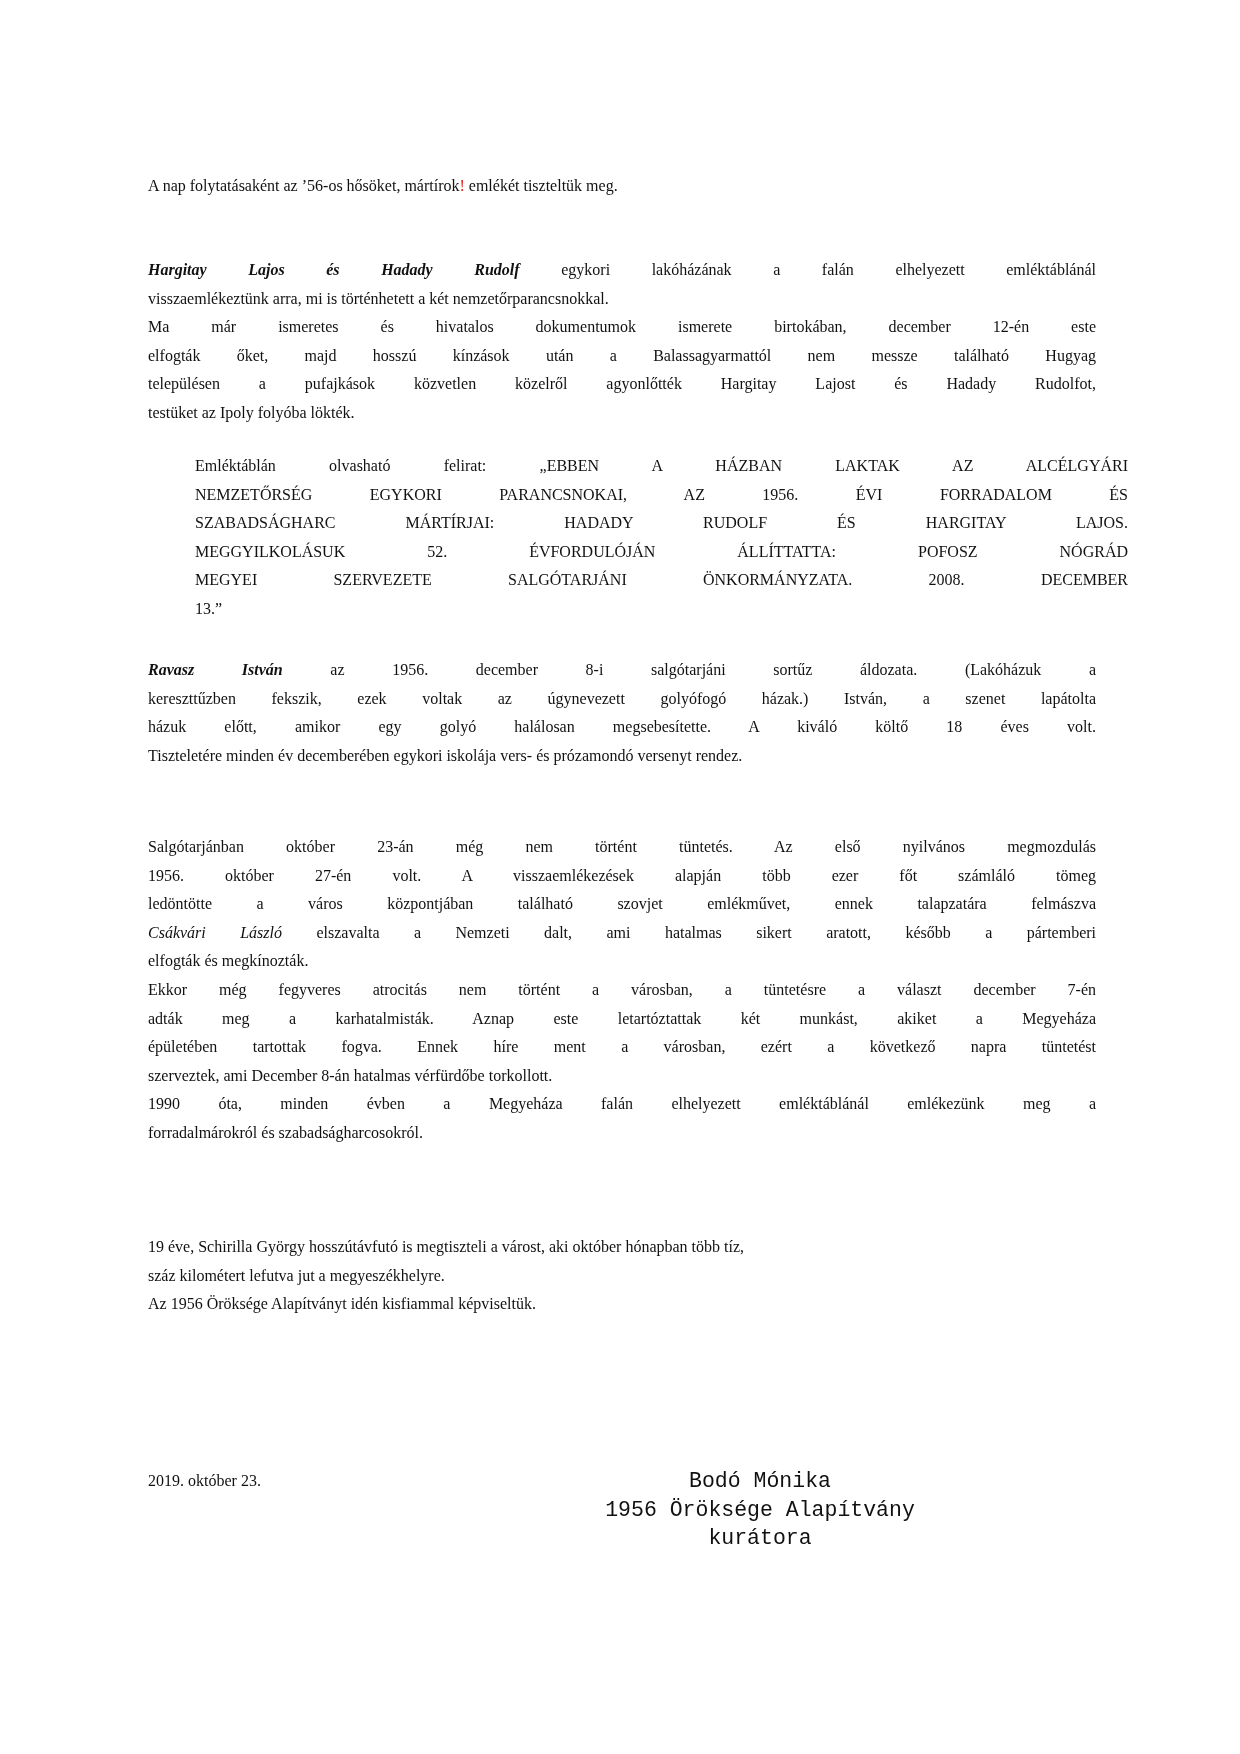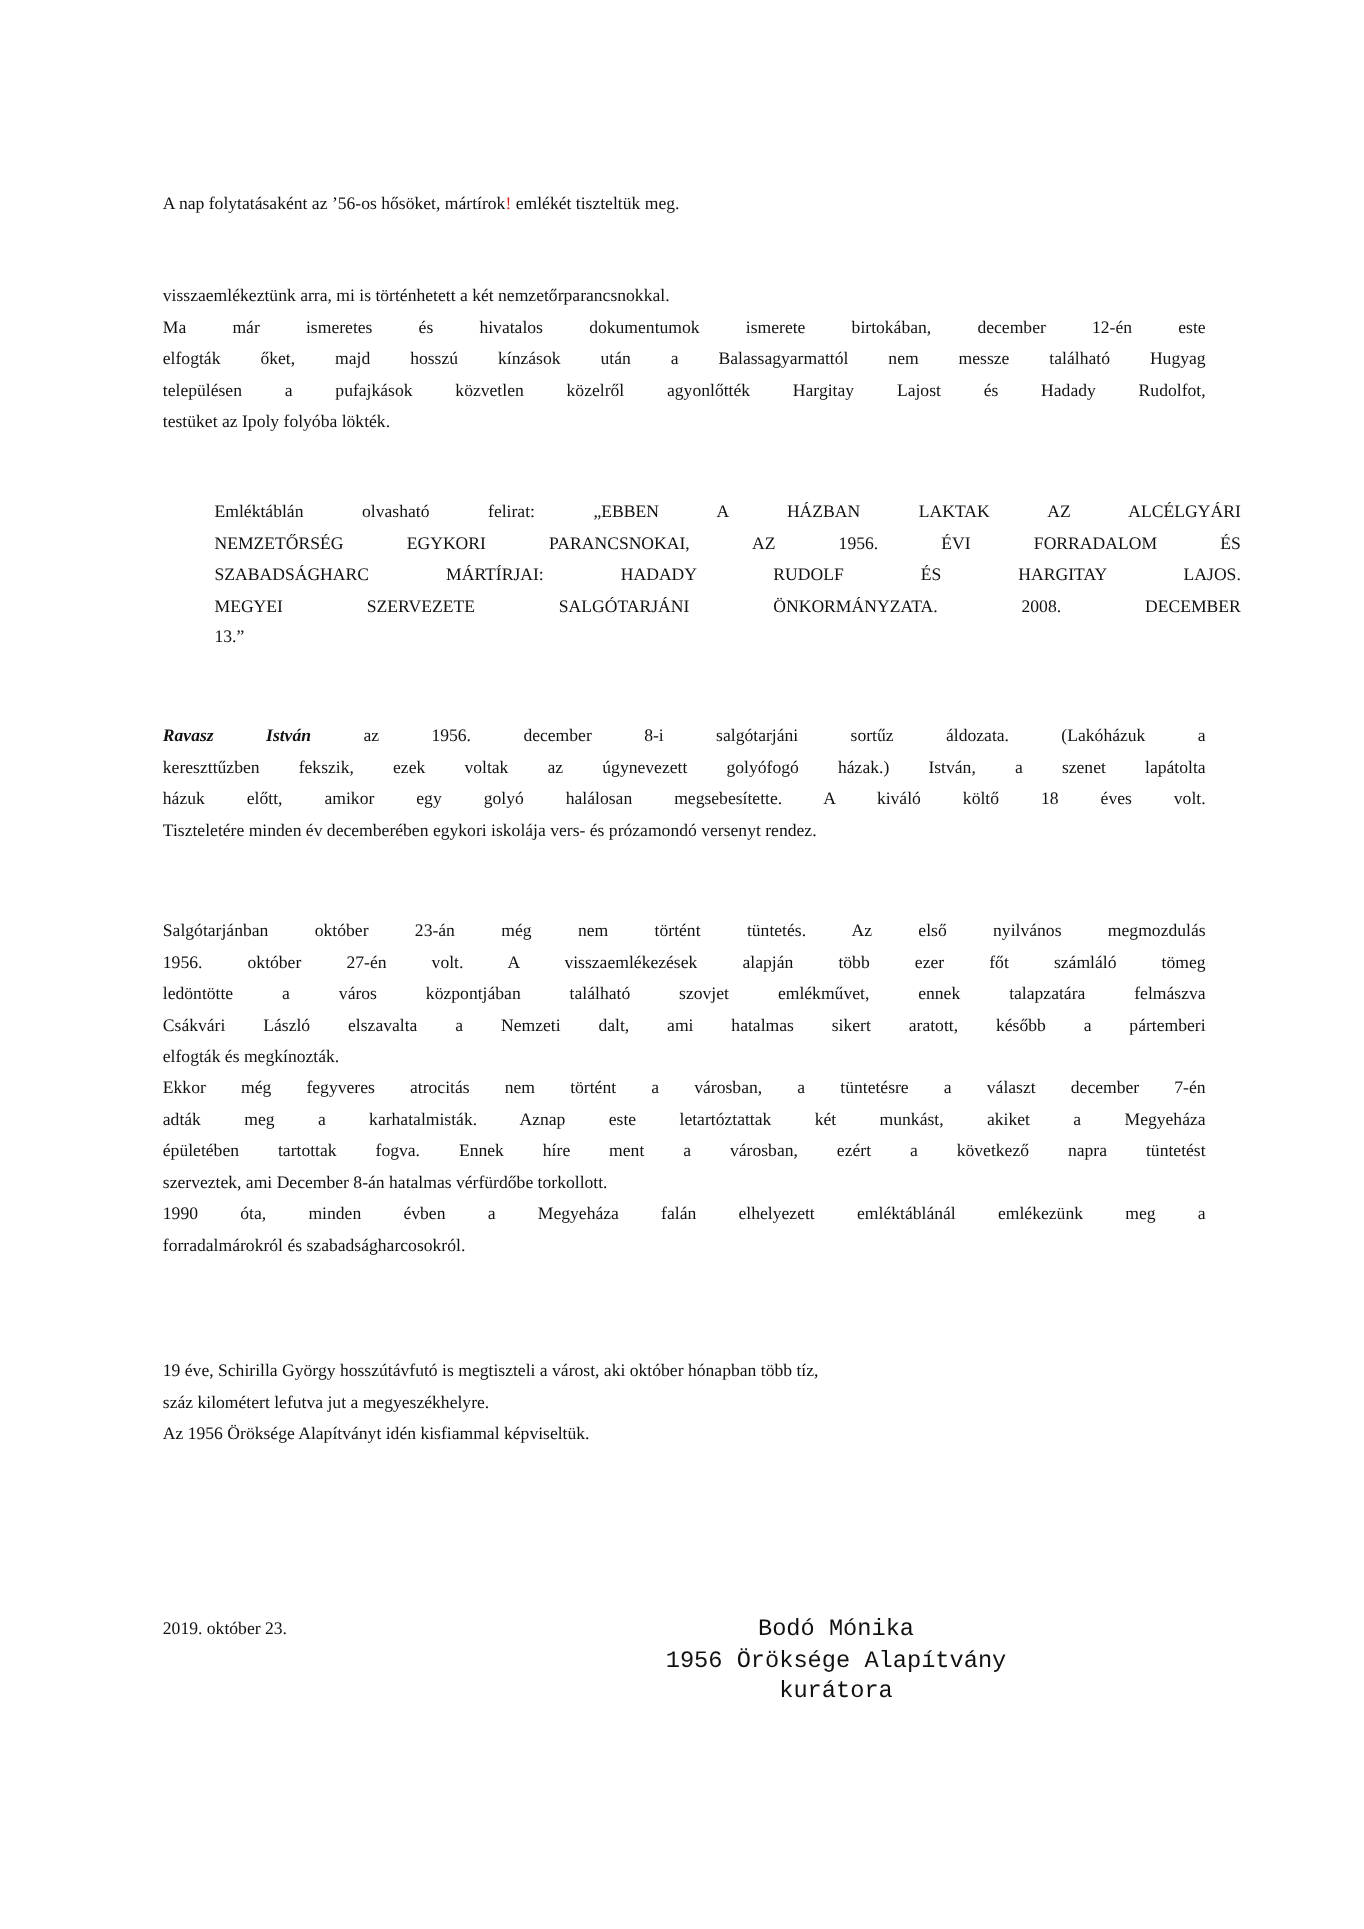--- a/index.html
+++ b/index.html
@@ -10,48 +10,50 @@
   }
   .page { position: absolute; left: 0; top: 0; width: 1240px; height: 1754px; }
   .para {
     position: absolute; left: 148px; width: 948px;
     font-size: 16px; line-height: 28.6px;
     text-align: justify; margin: 0;
   }
   .para .ln { display: block; text-align: justify; text-align-last: justify; white-space: nowrap; }
   .para .ln.last { text-align-last: left; }
   .bi { font-weight: bold; font-style: italic; }
-  .it { }
+  .it { font-style: italic; }
   .red { color: #e0201a; }
   .quote { left: 180px; width: 933px; margin-left: 15px; }
   .sig-date { position: absolute; left: 148px; top: 1467px; font-size: 16px; line-height: 28.6px; }
   .sig-block { position: absolute; left: 560px; top: 1467px; width: 400px; text-align: center; font-size: 21.5px; line-height: 28.6px; }
   .sig-block span { display: block; font-family: Liberation Mono, monospace; }
 </style>
 </head>
 <body>
 
 <div class="page">
 
   <p class="para" style="top:172px;">
     <span class="ln last"><span>A nap folytatásaként az ’56-os hősöket, mártírok</span><span class="red">!</span><span> emlékét tiszteltük meg.</span></span>
   </p>
 
   <div class="para" style="top:256px;">
+    <span class="ln"><span class="bi">Hargitay Lajos és Hadady Rudolf</span><span> egykori lakóházának a falán elhelyezett emléktáblánál</span></span>
     <span class="ln last">visszaemlékeztünk arra, mi is történhetett a két nemzetőrparancsnokkal.</span>
     <span class="ln">Ma már ismeretes és hivatalos dokumentumok ismerete birtokában, december 12-én este</span>
     <span class="ln">elfogták őket, majd hosszú kínzások után a Balassagyarmattól nem messze található Hugyag</span>
     <span class="ln">településen a pufajkások közvetlen közelről agyonlőtték Hargitay Lajost és Hadady Rudolfot,</span>
     <span class="ln last">testüket az Ipoly folyóba lökték.</span>
   </div>
 
   <div class="para quote" style="top:452px;">
     <span class="ln">Emléktáblán olvasható felirat: „EBBEN A HÁZBAN LAKTAK AZ ALCÉLGYÁRI</span>
     <span class="ln">NEMZETŐRSÉG EGYKORI PARANCSNOKAI, AZ 1956. ÉVI FORRADALOM ÉS</span>
     <span class="ln">SZABADSÁGHARC MÁRTÍRJAI: HADADY RUDOLF ÉS HARGITAY LAJOS.</span>
+    <span class="ln">MEGGYILKOLÁSUK 52. ÉVFORDULÓJÁN ÁLLÍTTATTA: POFOSZ NÓGRÁD</span>
     <span class="ln">MEGYEI SZERVEZETE SALGÓTARJÁNI ÖNKORMÁNYZATA. 2008. DECEMBER</span>
     <span class="ln last">13.”</span>
   </div>
 
   <div class="para" style="top:656px;">
     <span class="ln"><span class="bi">Ravasz István</span><span> az 1956. december 8-i salgótarjáni sortűz áldozata. (Lakóházuk a</span></span>
     <span class="ln">kereszttűzben fekszik, ezek voltak az úgynevezett golyófogó házak.) István, a szenet lapátolta</span>
     <span class="ln">házuk előtt, amikor egy golyó halálosan megsebesítette. A kiváló költő 18 éves volt.</span>
     <span class="ln last">Tiszteletére minden év decemberében egykori iskolája vers- és prózamondó versenyt rendez.</span>
   </div>

